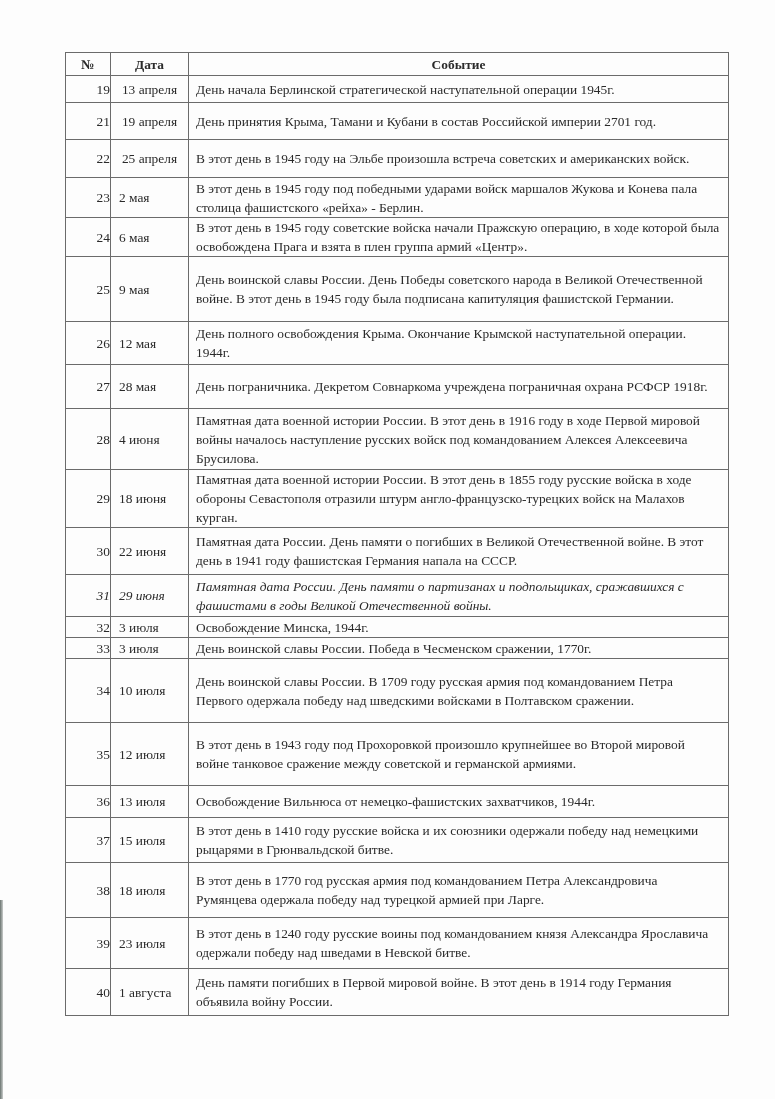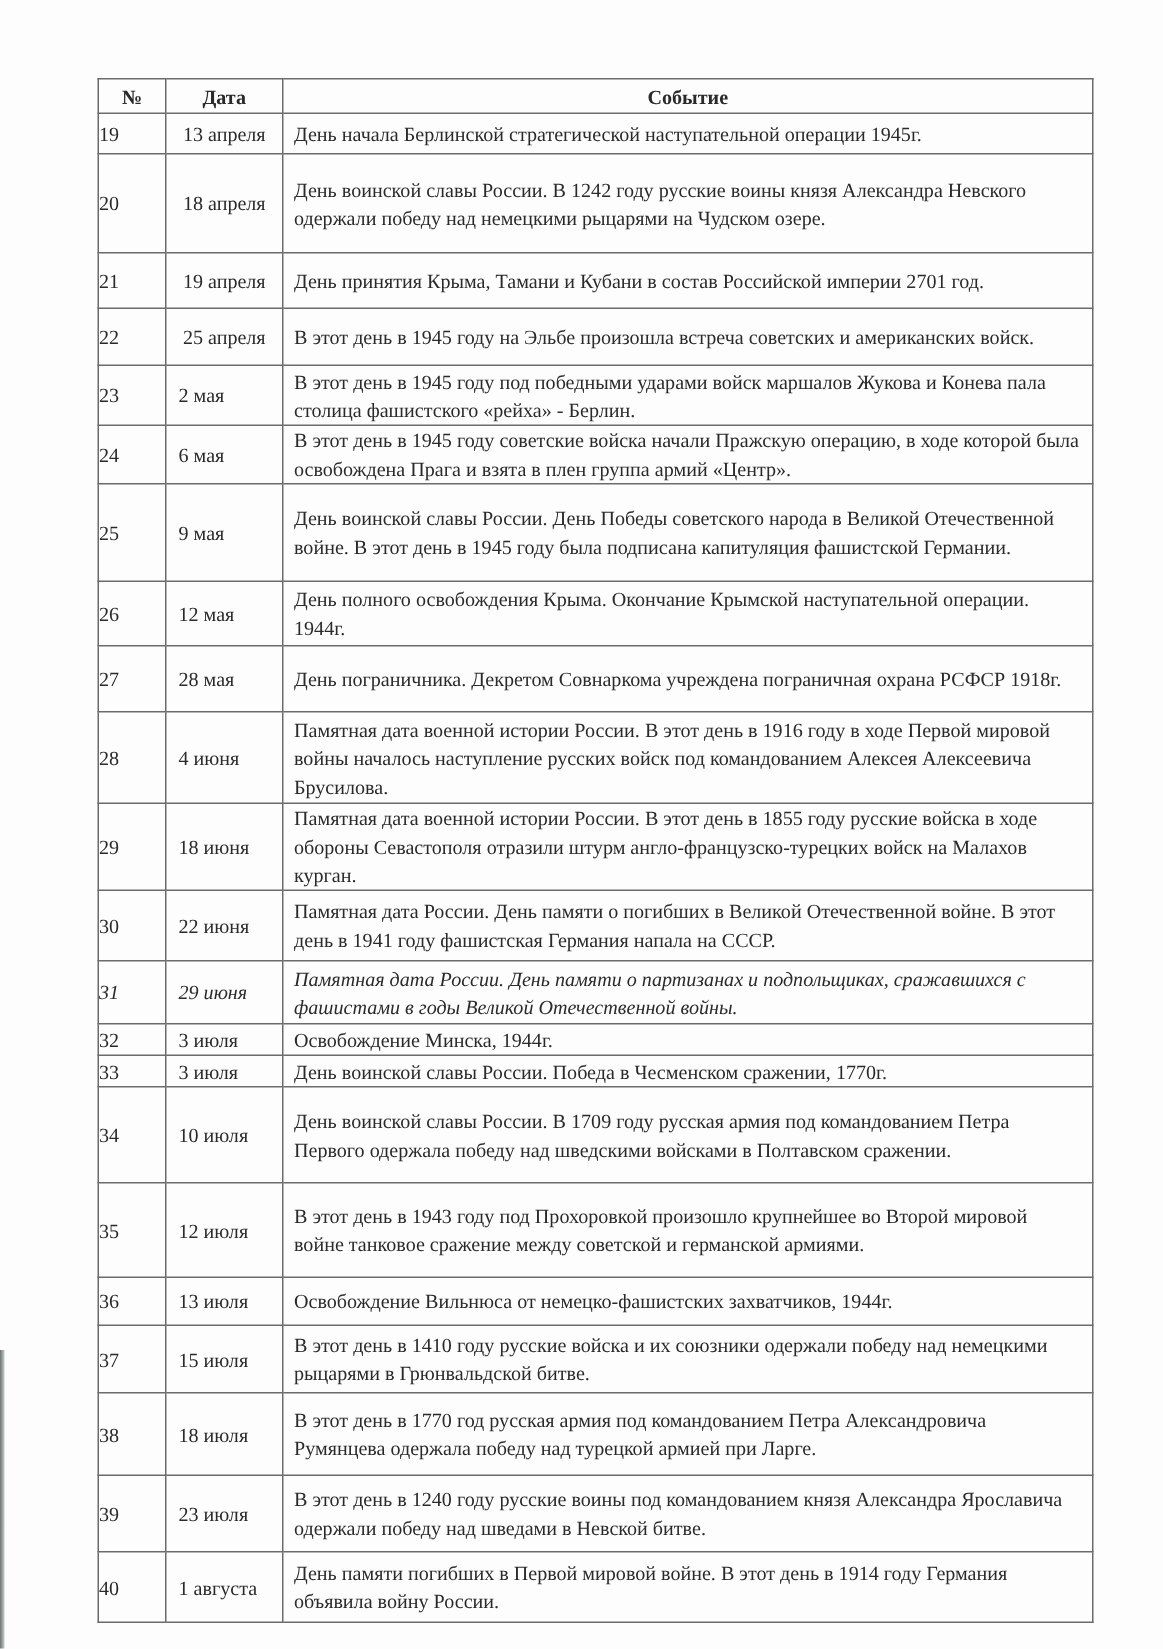--- a/index.html
+++ b/index.html
@@ -16,21 +16,21 @@
   table {
     position: absolute; left: 65px; top: 52px; width: 663px;
     border-collapse: collapse; table-layout: fixed;
     font-size: 13.4px; line-height: 19px;
   }
   col.c-num { width: 45px; }
   col.c-date { width: 78px; }
   col.c-event { width: 540px; }
   th, td { border: 1px solid #6b6b6b; padding: 0; vertical-align: middle; }
   th { font-weight: bold; font-size: 13.4px; height: 22px; text-align: center; }
-  td.num { text-align: left; }
+  td.num { text-align: right; }
   td.date { padding-left: 8px; }
   td.date.c { text-align: center; padding-left: 0; }
   td.event { padding: 0 8px 0 7px; }
 </style>
 </head>
 <body>
 
 <div class="scan-edge"></div>
 
 <table>
@@ -44,25 +44,20 @@
       <th>№</th>
       <th>Дата</th>
       <th>Событие</th>
     </tr>
   </thead>
   <tbody id="rows">
       <tr style="height: 27px;">
         <td class="num">19</td>
         <td class="date c">13 апреля</td>
         <td class="event">День начала Берлинской стратегической наступательной операции 1945г.</td>
-      </tr>
-      <tr style="height: 66px;">
-        <td class="num">20</td>
-        <td class="date c">18 апреля</td>
-        <td class="event">День воинской славы России. В 1242 году русские воины князя Александра Невского одержали победу над немецкими рыцарями на Чудском озере.</td>
       </tr>
       <tr style="height: 37px;">
         <td class="num">21</td>
         <td class="date c">19 апреля</td>
         <td class="event">День принятия Крыма, Тамани и Кубани в состав Российской империи 2701 год.</td>
       </tr>
       <tr style="height: 38px;">
         <td class="num">22</td>
         <td class="date c">25 апреля</td>
         <td class="event">В этот день в 1945 году на Эльбе произошла встреча советских и американских войск.</td>

